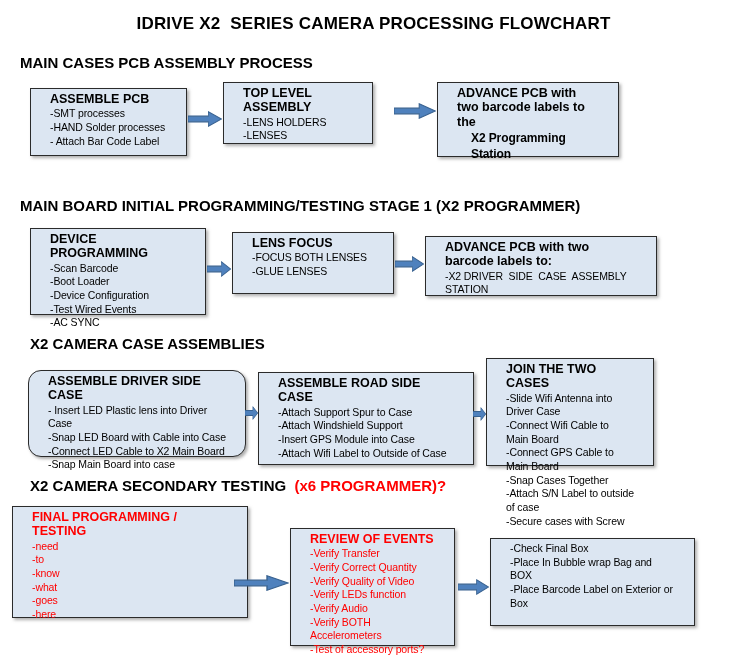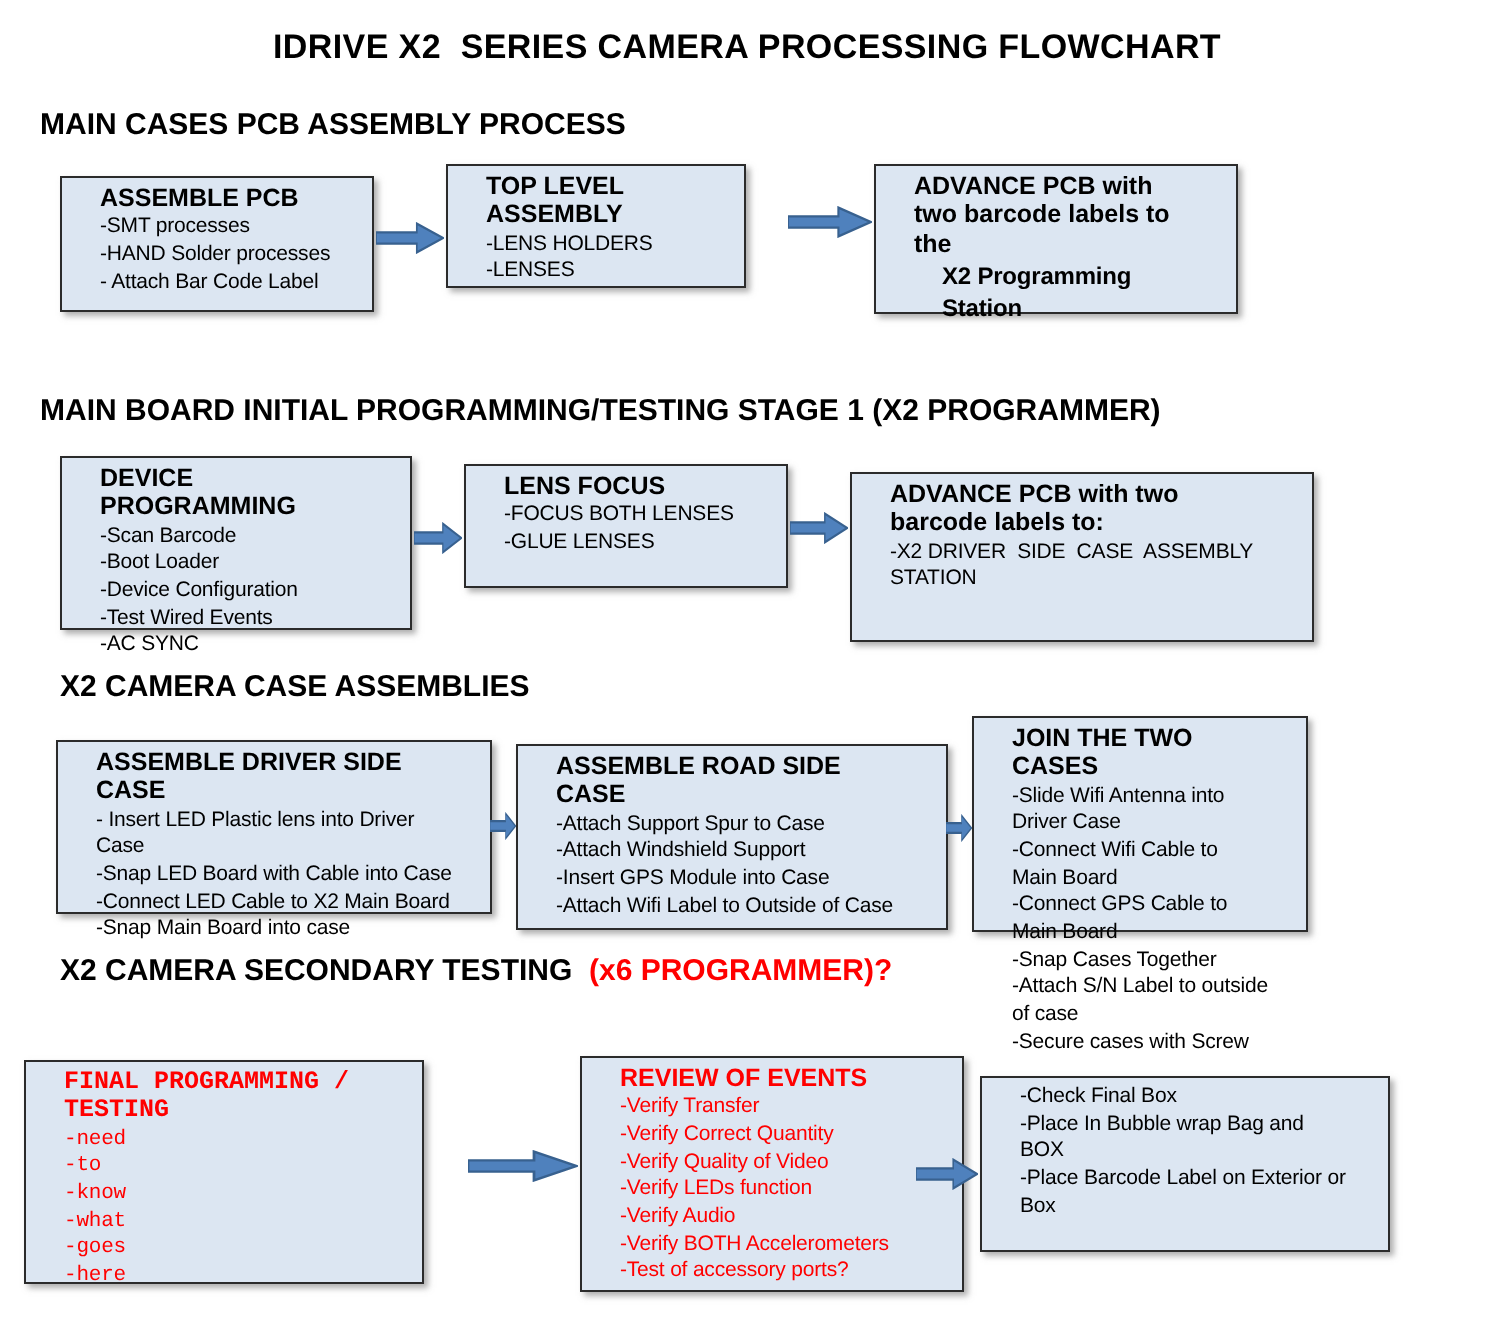--- a/index.html
+++ b/index.html
@@ -48,26 +48,26 @@
     white-space:pre-wrap;
   }
   .red-box .box-title,.red-box .box-item{color:var(--red);}
   .bold-items .box-item{font-weight:bold;font-size:12px;padding-left:14px;margin-top:2px;}
   
   .s1b1{left:30px;top:88px;width:157px;height:68px;}
   .s1b2{left:223px;top:82px;width:150px;height:62px;}
   .s1b3{left:437px;top:82px;width:182px;height:75px;}
   .s2b1{left:30px;top:228px;width:176px;height:87px;}
   .s2b2{left:232px;top:232px;width:162px;height:62px;}
-  .s2b3{left:425px;top:236px;width:232px;height:85px;}
-  .s3b1{left:28px;top:370px;width:218px;height:87px;}
+  .s2b3{left:425px;top:236px;width:232px;height:60px;}
+  .s3b1{left:28px;top:370px;width:218px;height:87px;border-radius:13px;}
   .s3b2{left:258px;top:372px;width:216px;height:93px;}
   .s3b3{left:486px;top:358px;width:168px;height:108px;}
-  .s4b1{left:12px;top:530px;width:200px;height:112px;font-family:Liberation Mono, monospace;}
-  .s4b2{left:290px;top:528px;width:192px;height:118px;}
+  .s4b1{left:12px;top:506px;width:236px;height:112px;}
+  .s4b2{left:290px;top:528px;width:165px;height:118px;}
   .s4b3{left:490px;top:538px;width:205px;height:88px;}
   
   .arrow{position:absolute;display:block;}
   .arrow polygon{fill:var(--arrow-fill);stroke:var(--arrow-stroke);stroke-width:1.5;}
   .a1{left:188px;top:111px;width:34px;height:16px;}
   .a2{left:394px;top:103px;width:42px;height:16px;}
   .a3{left:207px;top:261px;width:24px;height:16px;}
   .a4{left:395px;top:256px;width:29px;height:16px;}
   .a5{left:245px;top:406px;width:13px;height:14px;}
   .a6{left:473px;top:407px;width:13px;height:14px;}

